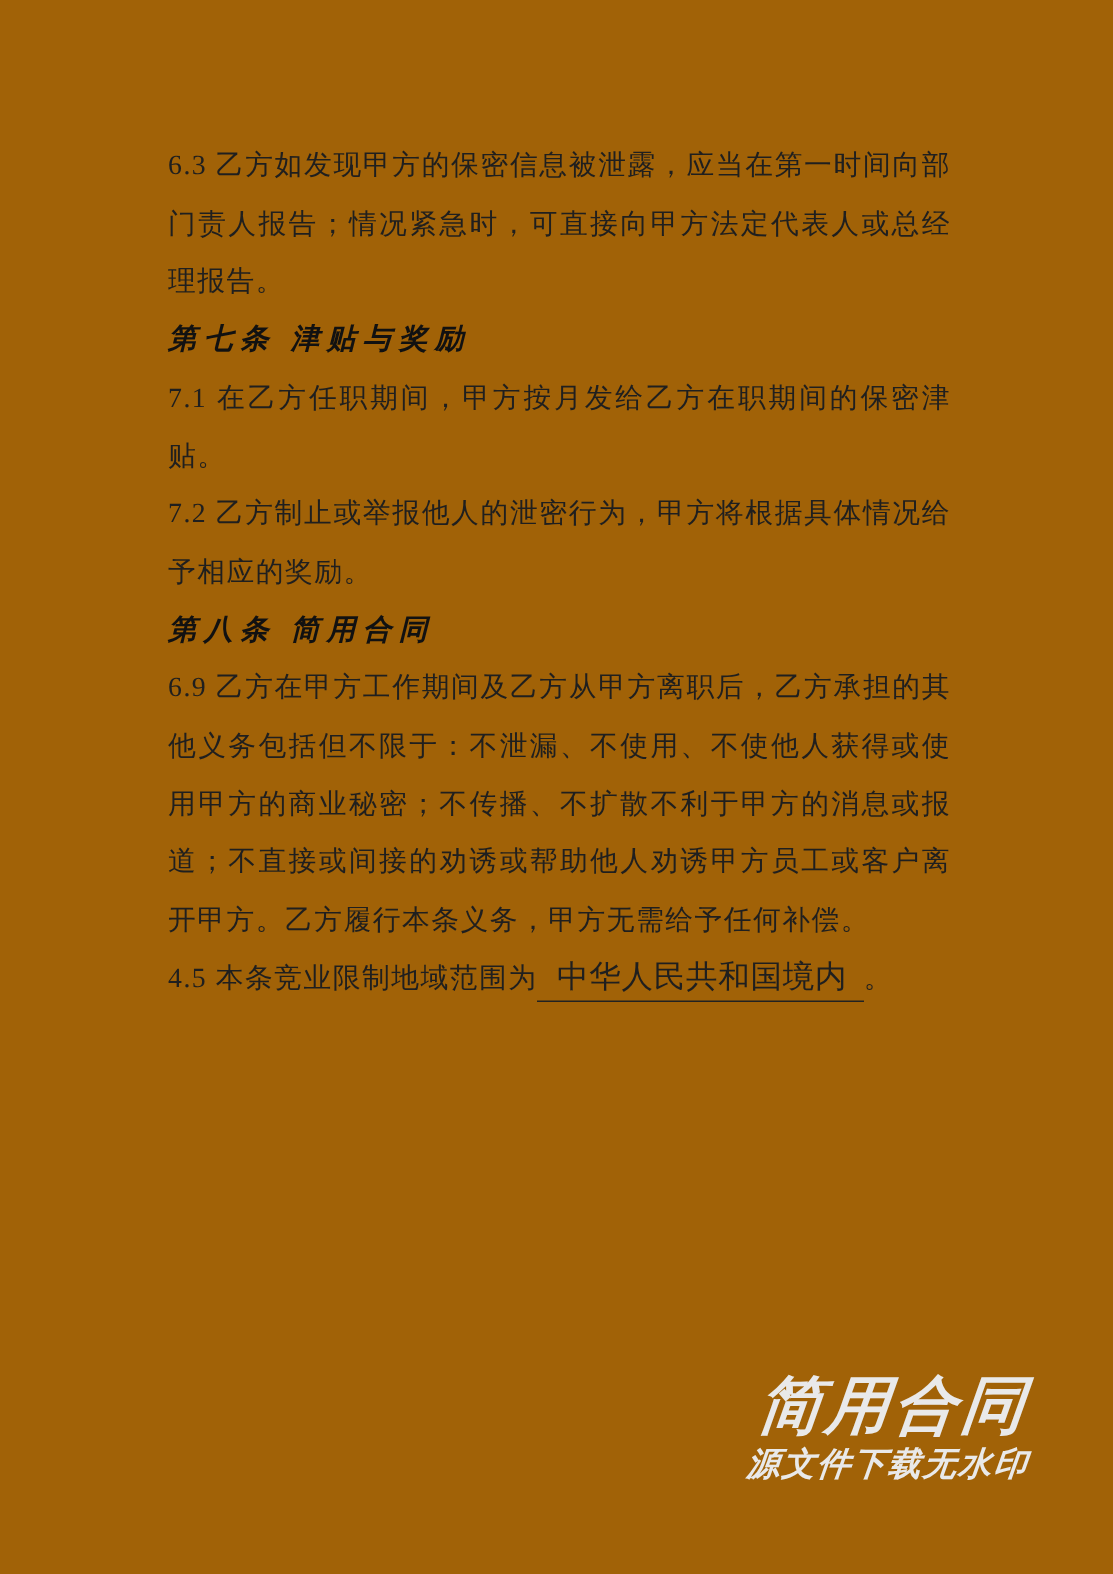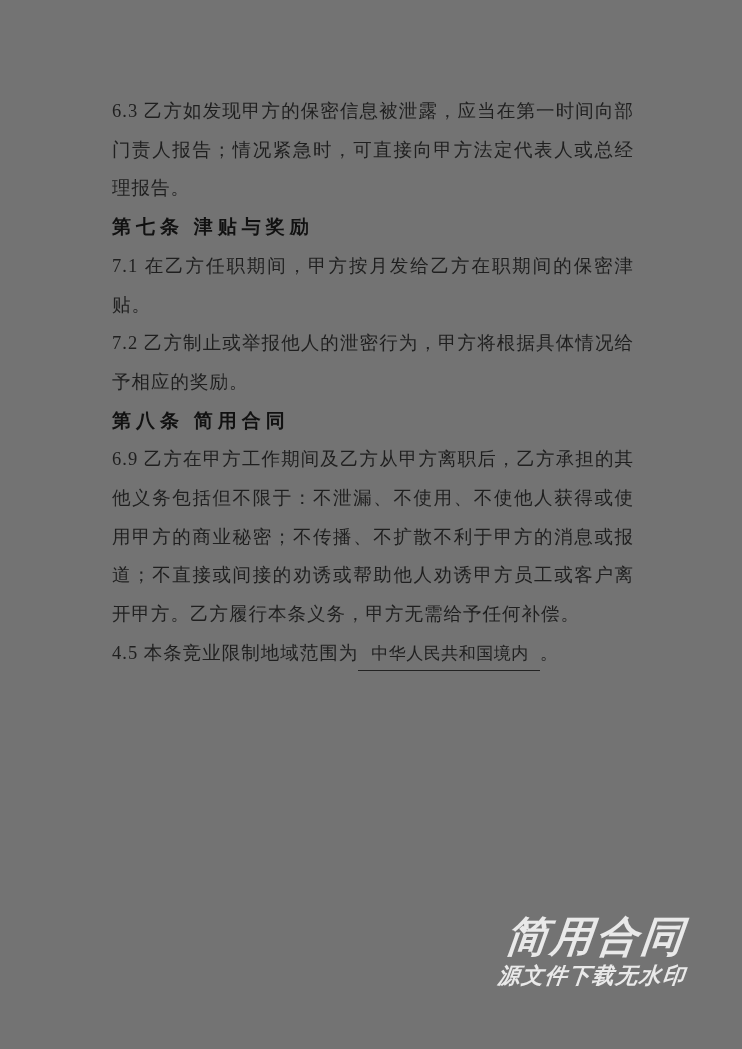--- a/index.html
+++ b/index.html
@@ -5,21 +5,21 @@
   html, body { margin: 0; padding: 0; }
   body {
     width: 742px; height: 1049px;
     background: #ffffff;
     font-family: "Liberation Serif", serif;
     position: relative;
     overflow: hidden;
   }
   .page {
     position: absolute; inset: 0;
-    background: #737373;
+    background: #a16207;
     padding-left: 16px;
   }
   .content {
     position: absolute;
     left: 112px; top: 92px;
     width: 522px;
     color: #1f1f1f;
   }
   .body-text {
     margin: 0;
@@ -32,26 +32,27 @@
     font-weight: 400;
   }
   .heading {
     margin: 0;
     font-size: 19px;
     line-height: 38.7px;
     letter-spacing: 5px;
     font-weight: 700;
     color: #111111;
     text-align: left;
+    font-style: italic;
   }
   .blank {
     display: inline-block;
     border-bottom: 1.6px solid #222222;
     padding: 0 11px 1px 13px;
-    font-size: 17px;
+    font-size: 21px;
     letter-spacing: 0.5px;
     line-height: 30px;
   }
   .watermark {
     position: absolute;
     top: 913px;
     right: 56px;
     text-align: right;
     font-family: "Liberation Sans", sans-serif;
     font-weight: 700;

